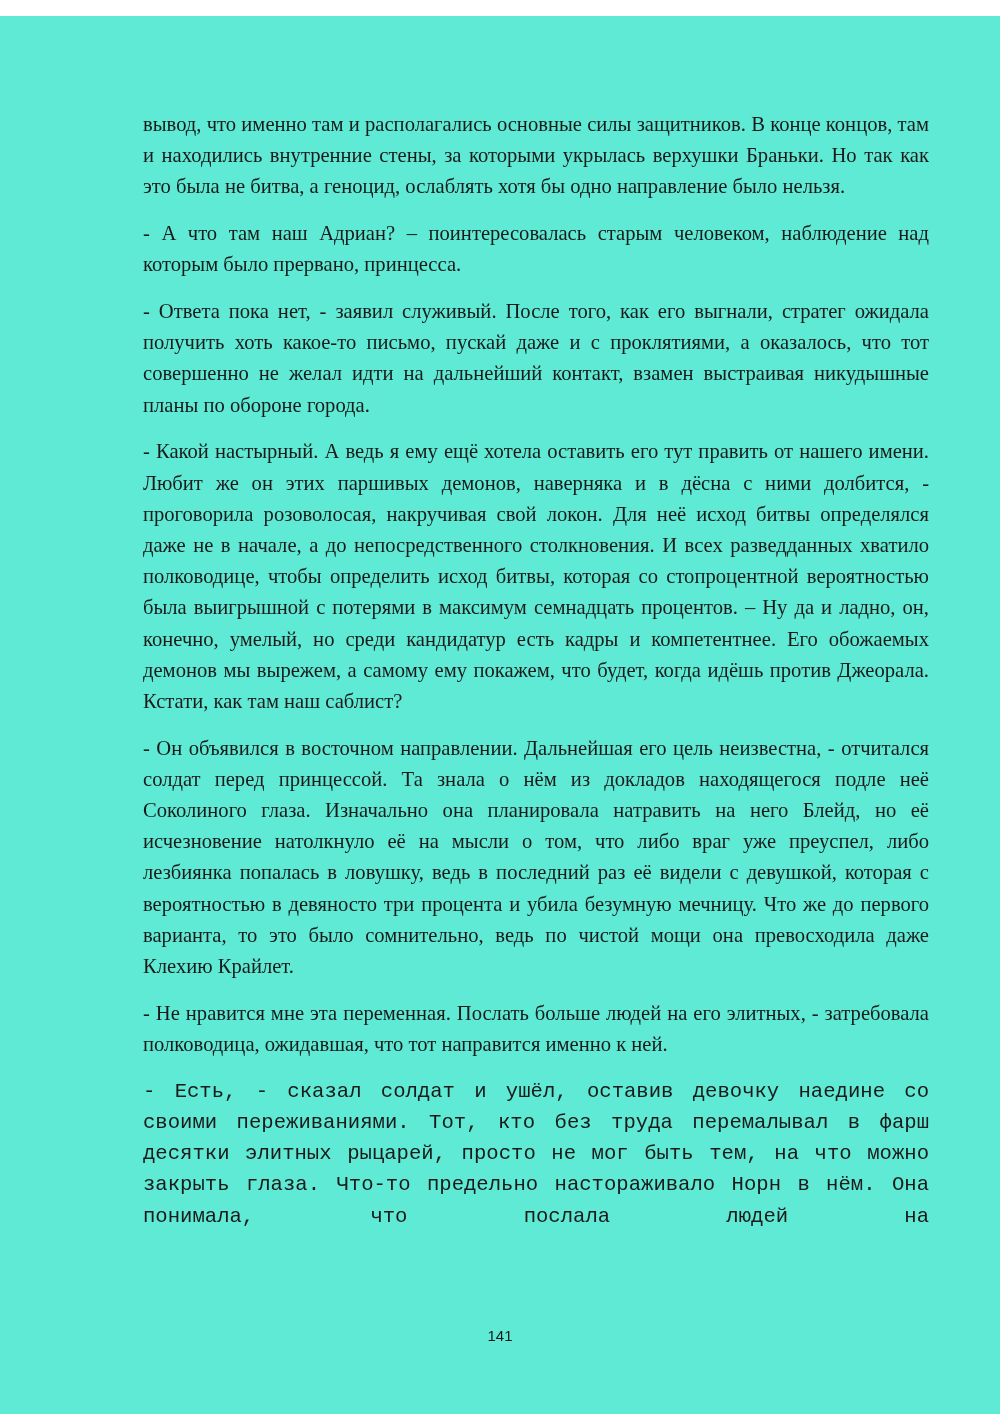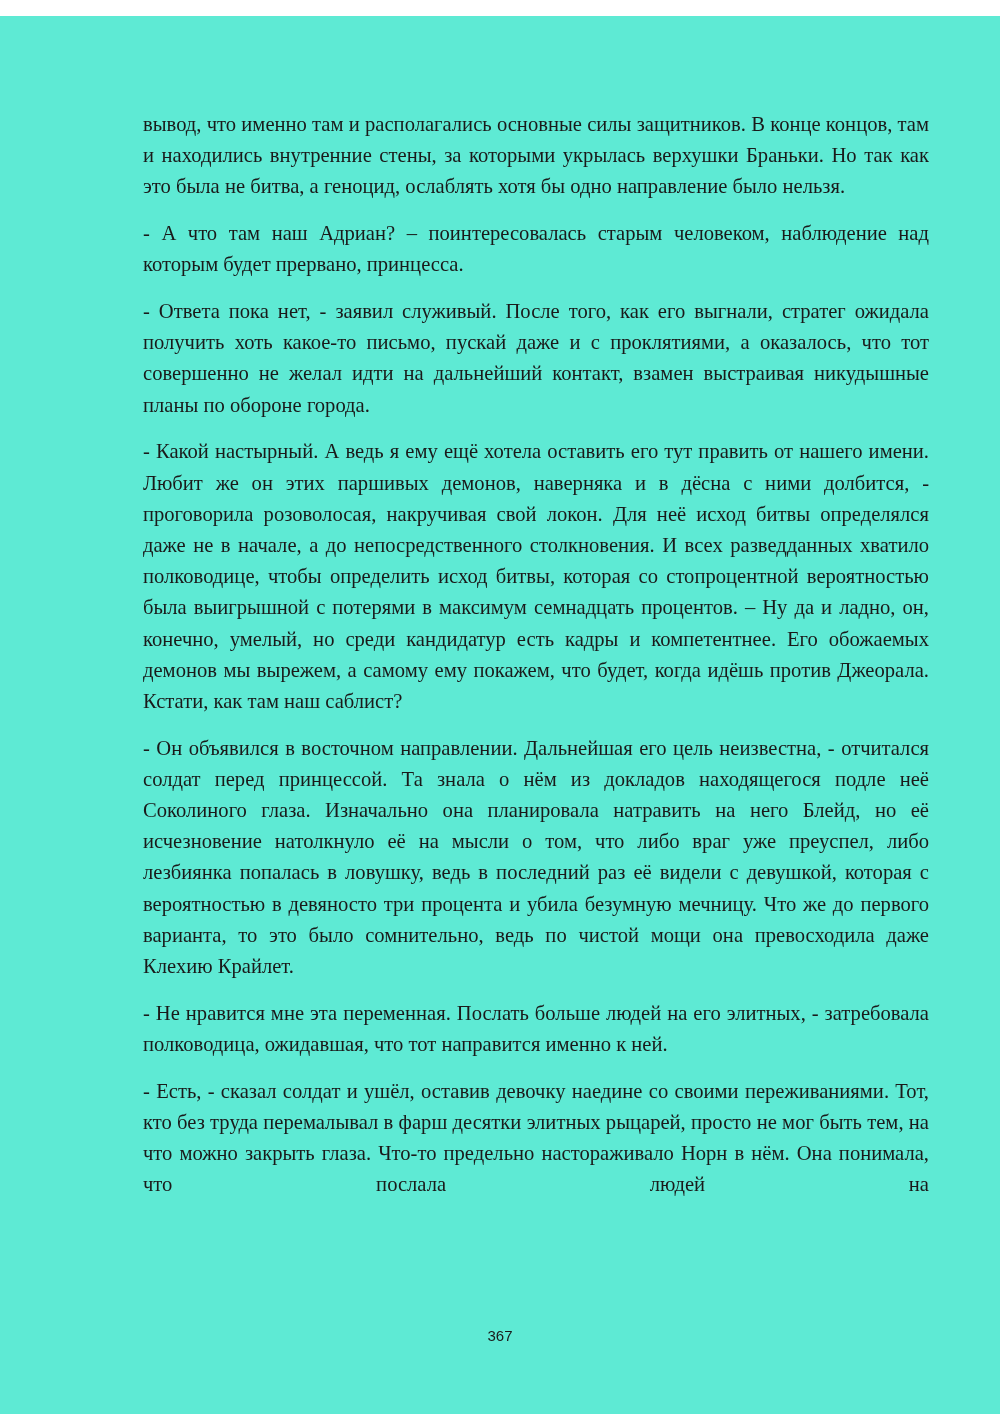--- a/index.html
+++ b/index.html
@@ -46,21 +46,21 @@
       font-size: 15px;
       color: #1a1a1a;
     }
   </style>
 </head>
 <body>
 
 <div class="page">
   <div class="text-column">
     <p class="paragraph">вывод, что именно там и располагались основные силы защитников. В конце концов, там и находились внутренние стены, за которыми укрылась верхушки Браньки. Но так как это была не битва, а геноцид, ослаблять хотя бы одно направление было нельзя.</p>
-    <p class="paragraph">- А что там наш Адриан? – поинтересовалась старым человеком, наблюдение над которым будет прервано, принцесса.</p>
+    <p class="paragraph">- А что там наш Адриан? – поинтересовалась старым человеком, наблюдение над которым было прервано, принцесса.</p>
     <p class="paragraph">- Ответа пока нет, - заявил служивый. После того, как его выгнали, стратег ожидала получить хоть какое-то письмо, пускай даже и с проклятиями, а оказалось, что тот совершенно не желал идти на дальнейший контакт, взамен выстраивая никудышные планы по обороне города.</p>
     <p class="paragraph">- Какой настырный. А ведь я ему ещё хотела оставить его тут править от нашего имени. Любит же он этих паршивых демонов, наверняка и в дёсна с ними долбится, - проговорила розоволосая, накручивая свой локон. Для неё исход битвы определялся даже не в начале, а до непосредственного столкновения. И всех разведданных хватило полководице, чтобы определить исход битвы, которая со стопроцентной вероятностью была выигрышной с потерями в максимум семнадцать процентов. – Ну да и ладно, он, конечно, умелый, но среди кандидатур есть кадры и компетентнее. Его обожаемых демонов мы вырежем, а самому ему покажем, что будет, когда идёшь против Джеорала. Кстати, как там наш саблист?</p>
     <p class="paragraph">- Он объявился в восточном направлении. Дальнейшая его цель неизвестна, - отчитался солдат перед принцессой. Та знала о нём из докладов находящегося подле неё Соколиного глаза. Изначально она планировала натравить на него Блейд, но её исчезновение натолкнуло её на мысли о том, что либо враг уже преуспел, либо лезбиянка попалась в ловушку, ведь в последний раз её видели с девушкой, которая с вероятностью в девяносто три процента и убила безумную мечницу. Что же до первого варианта, то это было сомнительно, ведь по чистой мощи она превосходила даже Клехию Крайлет.</p>
     <p class="paragraph">- Не нравится мне эта переменная. Послать больше людей на его элитных, - затребовала полководица, ожидавшая, что тот направится именно к ней.</p>
-    <p class="paragraph last-paragraph" style="text-align-last: justify;">- Есть, - сказал солдат и ушёл, оставив девочку наедине со своими переживаниями. Тот, кто без труда перемалывал в фарш десятки элитных рыцарей, просто не мог быть тем, на что можно закрыть глаза. Что-то предельно настораживало Норн в нём. Она понимала, что послала людей на</p>
+    <p class="paragraph last-paragraph" style="text-align-last: justify; font-family: Liberation Mono, monospace;">- Есть, - сказал солдат и ушёл, оставив девочку наедине со своими переживаниями. Тот, кто без труда перемалывал в фарш десятки элитных рыцарей, просто не мог быть тем, на что можно закрыть глаза. Что-то предельно настораживало Норн в нём. Она понимала, что послала людей на</p>
   </div>
-  <div class="page-number">367</div>
+  <div class="page-number">141</div>
 </div>
 
 </body></html>

